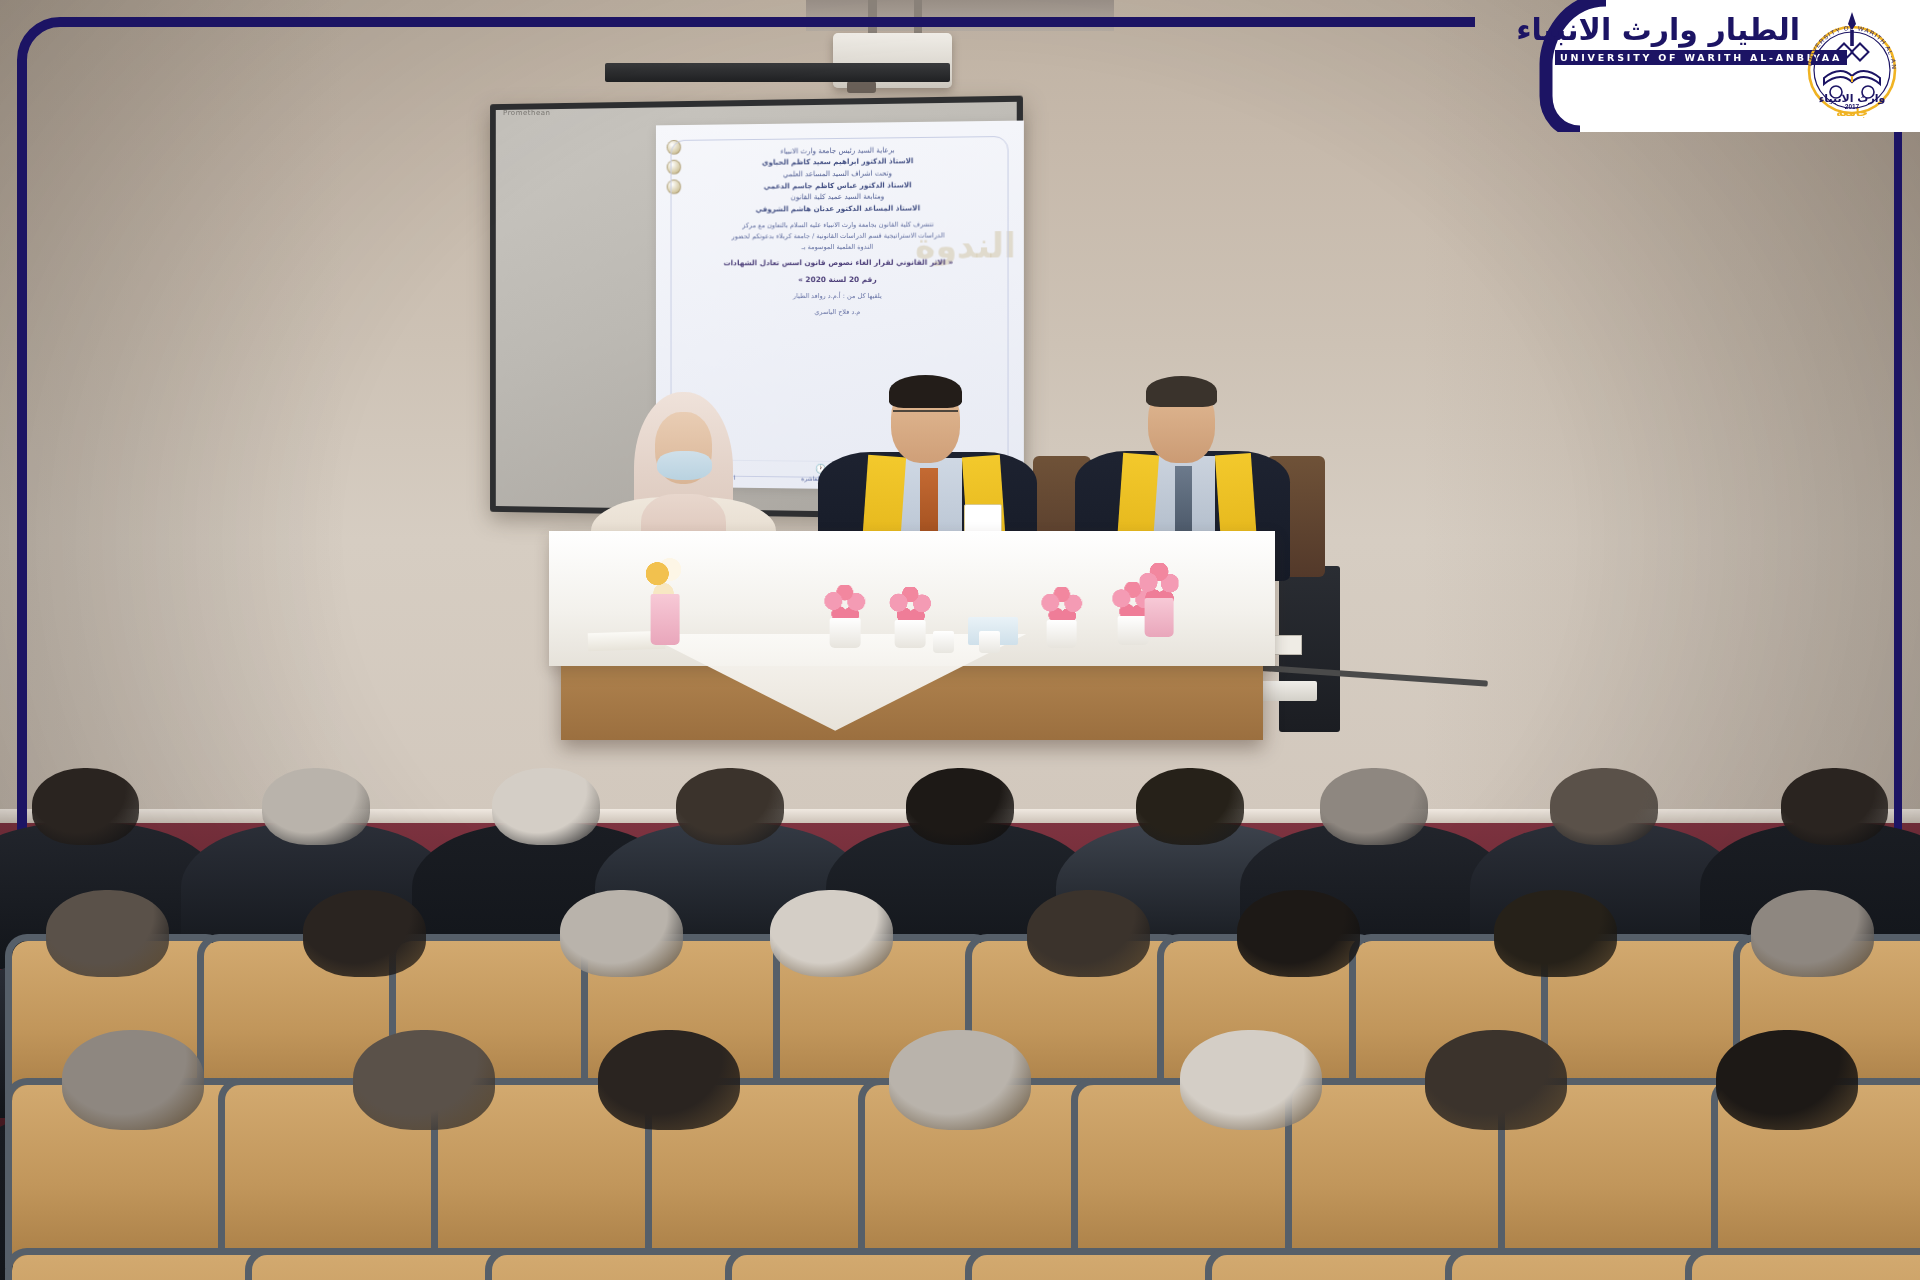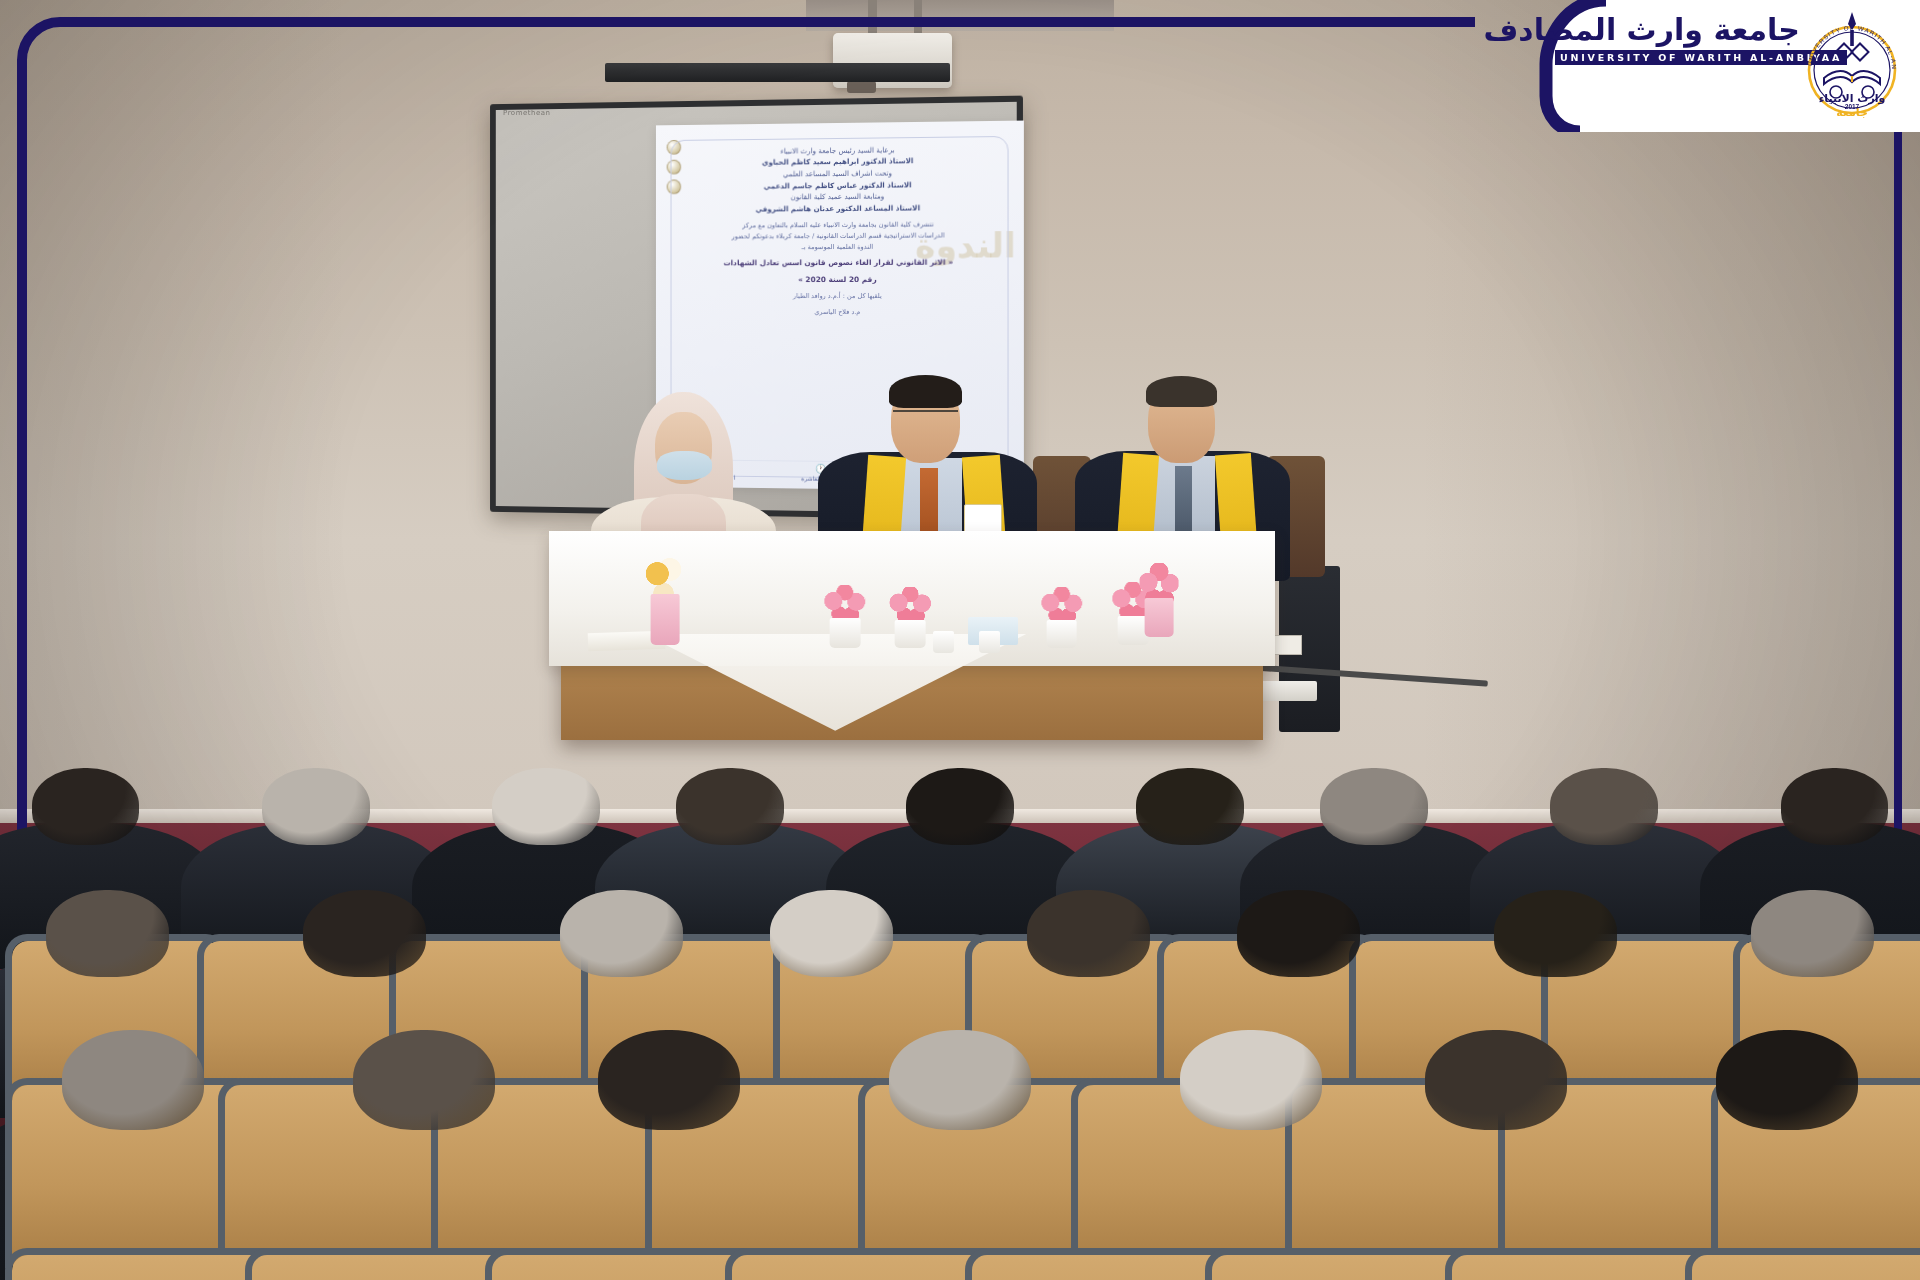--- a/index.html
+++ b/index.html
@@ -701,21 +701,21 @@
     <path d="M 1898,1222 L 1898,40" fill="none" stroke="#1c1464" stroke-width="8"></path>
   </svg>
 
   <div class="header-banner">
     <svg viewBox="0 0 400 132" preserveAspectRatio="none" style="position:absolute;inset:0;width:400px;height:132px;">
       <path d="M 400,0 L 400,132 L 60,132 C 40,132 26,116 26,96 L 26,64 C 26,38 46,0 86,0 Z" fill="#ffffff"></path>
       <path d="M 86,0 C 46,0 26,38 26,64 L 26,96 C 26,116 40,132 60,132" fill="none" stroke="#1c1464" stroke-width="13"></path>
     </svg>
 
     <div class="wordmark">
-      <div class="wm-ar">جامعة وارث المصادف</div>
+      <div class="wm-ar">الطيار وارث الانبياء</div>
       <div class="wm-en">UNIVERSITY OF WARITH AL-ANBIYAA</div>
     </div>
 
     <svg class="seal" viewBox="0 0 108 118">
       <defs>
         <path id="arcpath" d="M 14,62 A 40,40 0 0 1 94,62" fill="none"></path>
       </defs>
       <circle cx="54" cy="62" r="43" fill="none" stroke="#f0b323" stroke-width="2.6"></circle>
       <circle cx="54" cy="62" r="38" fill="none" stroke="#1c1464" stroke-width="1.2"></circle>
 

